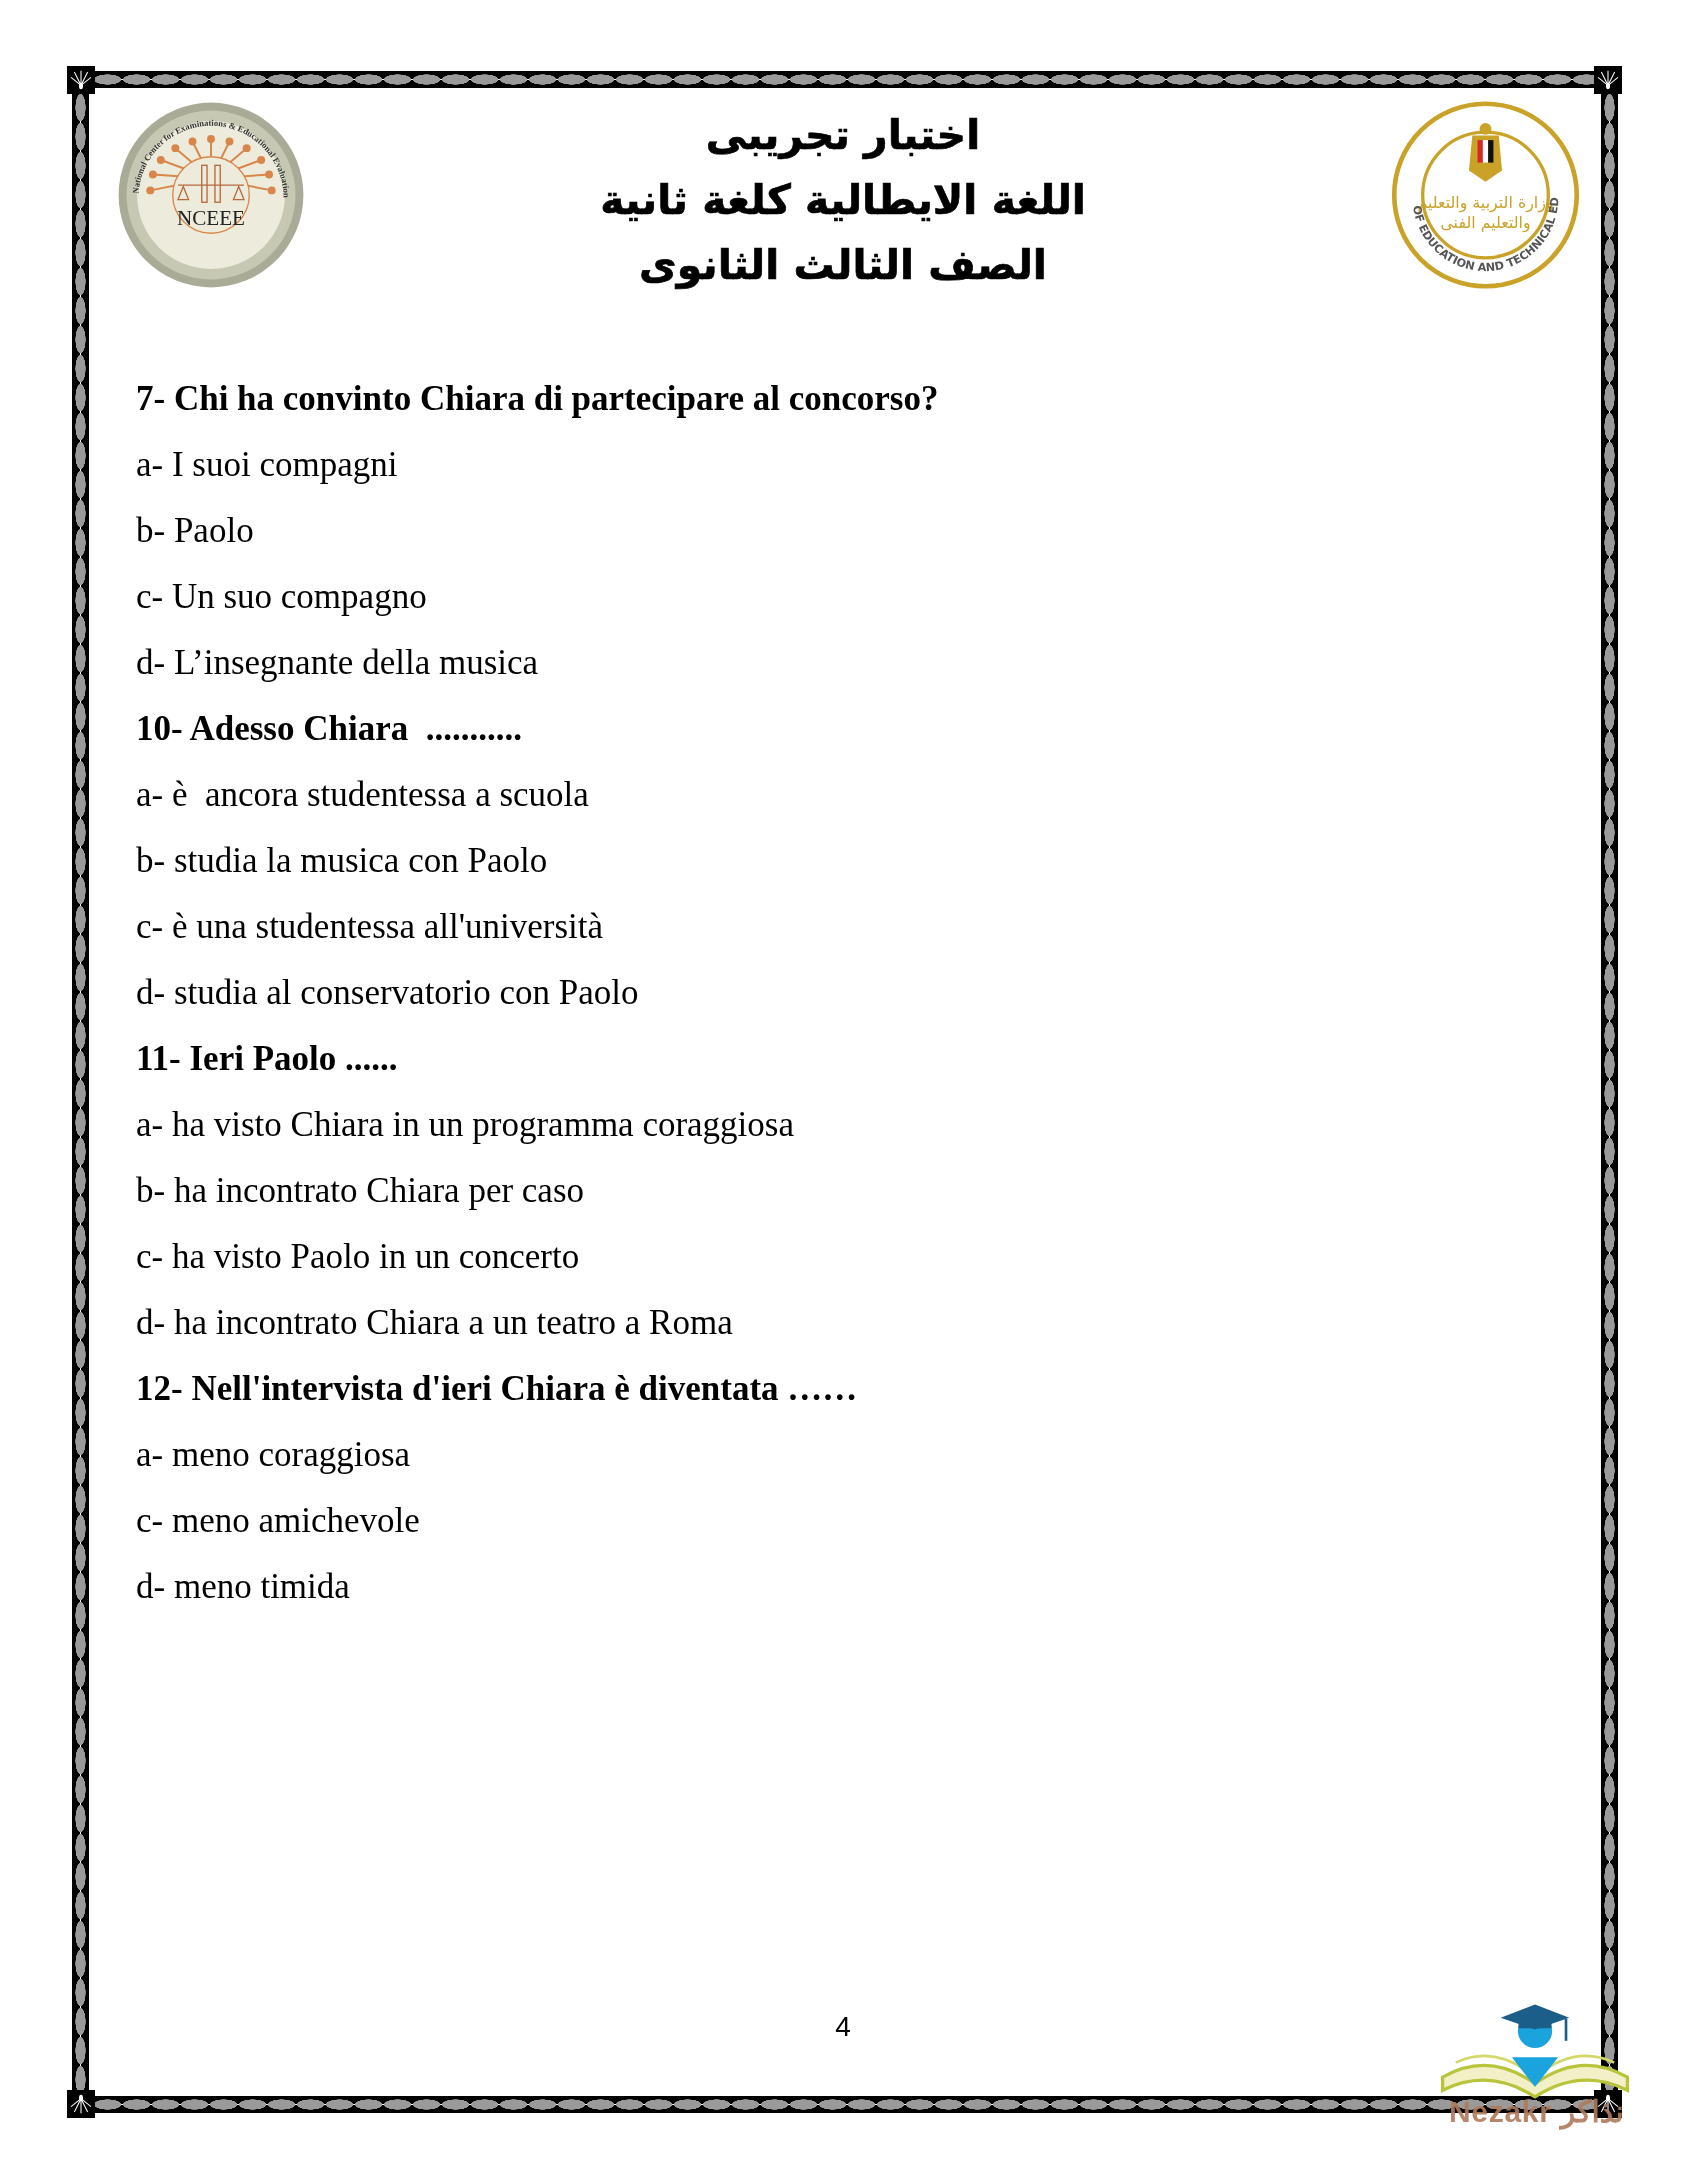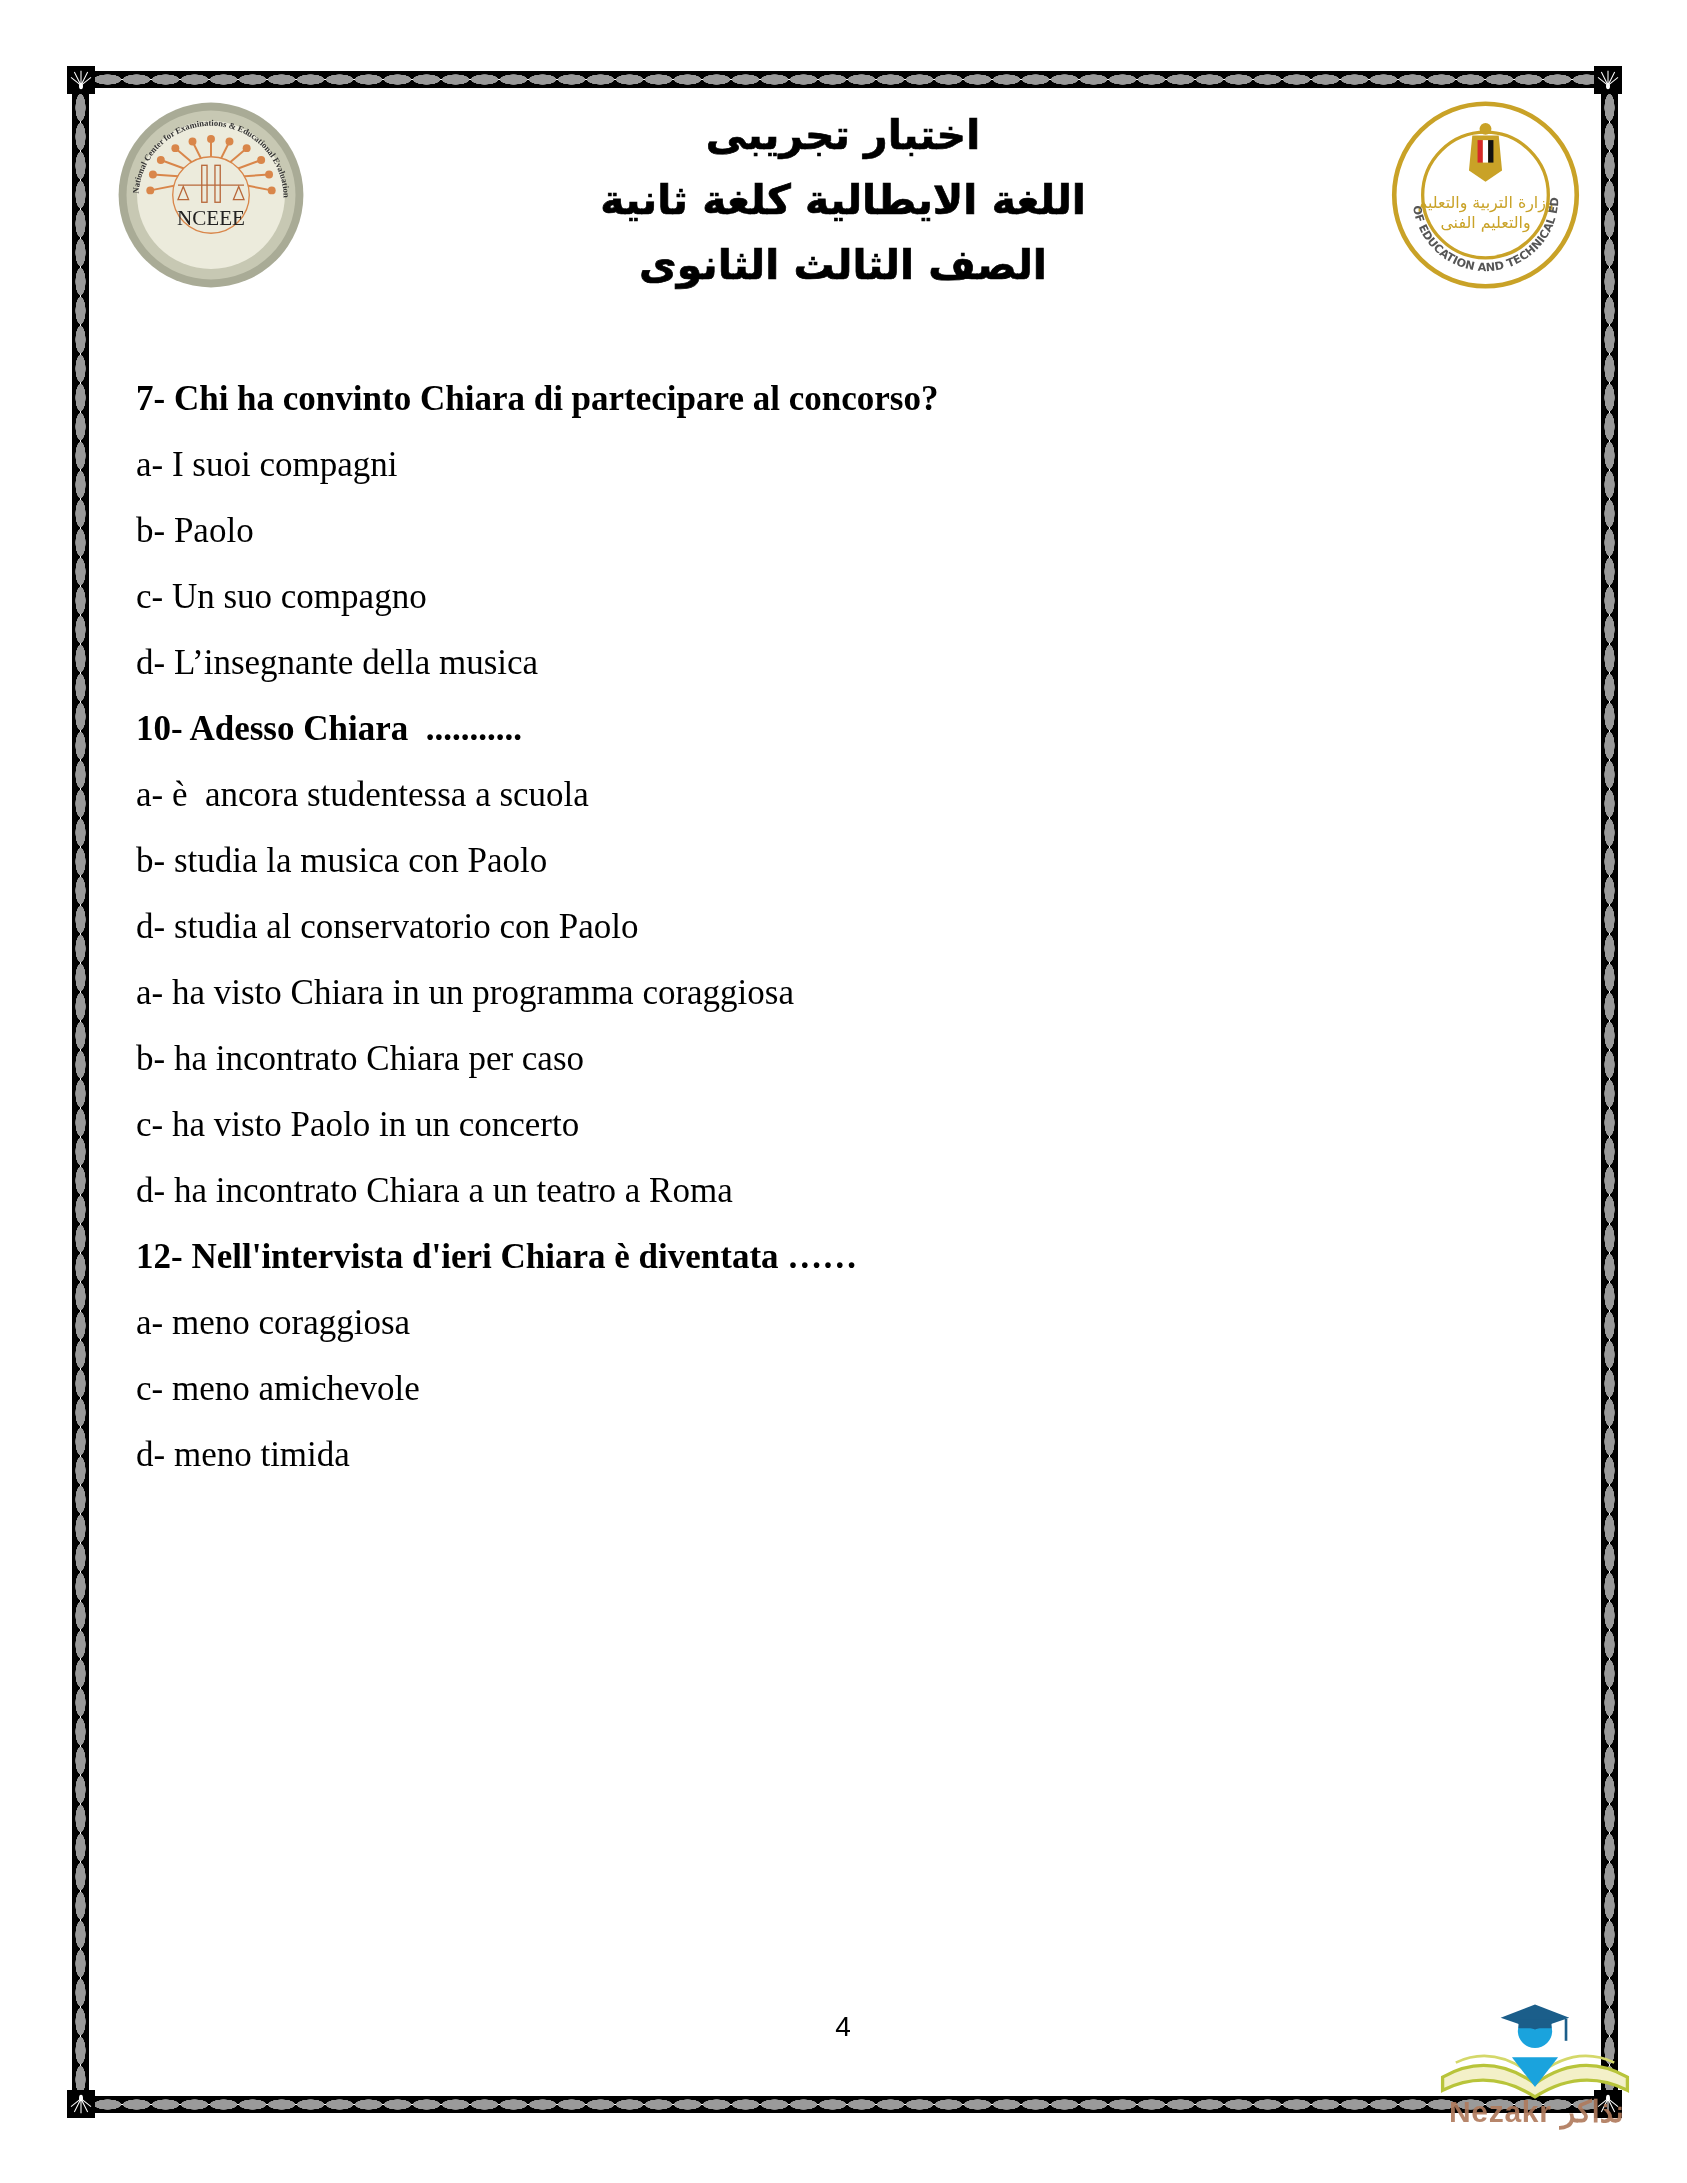--- a/index.html
+++ b/index.html
@@ -190,23 +190,25 @@
     <div class="line q">7- Chi ha convinto Chiara di partecipare al concorso?</div>
     <div class="line">a- I suoi compagni</div>
     <div class="line">b- Paolo</div>
     <div class="line">c- Un suo compagno</div>
     <div class="line">d- L’insegnante della musica</div>
   </div>
   <div>
     <div class="line q">10- Adesso Chiara  ...........</div>
     <div class="line">a- è  ancora studentessa a scuola</div>
     <div class="line">b- studia la musica con Paolo</div>
+    <div class="line">c- è una studentessa all'università</div>
     <div class="line">d- studia al conservatorio con Paolo</div>
   </div>
   <div>
+    <div class="line q">11- Ieri Paolo ......</div>
     <div class="line">a- ha visto Chiara in un programma coraggiosa</div>
     <div class="line">b- ha incontrato Chiara per caso</div>
     <div class="line">c- ha visto Paolo in un concerto</div>
     <div class="line">d- ha incontrato Chiara a un teatro a Roma</div>
   </div>
   <div>
     <div class="line q">12- Nell'intervista d'ieri Chiara è diventata ……</div>
     <div class="line">a- meno coraggiosa</div>
     <div class="line">c- meno amichevole</div>
     <div class="line">d- meno timida</div>

